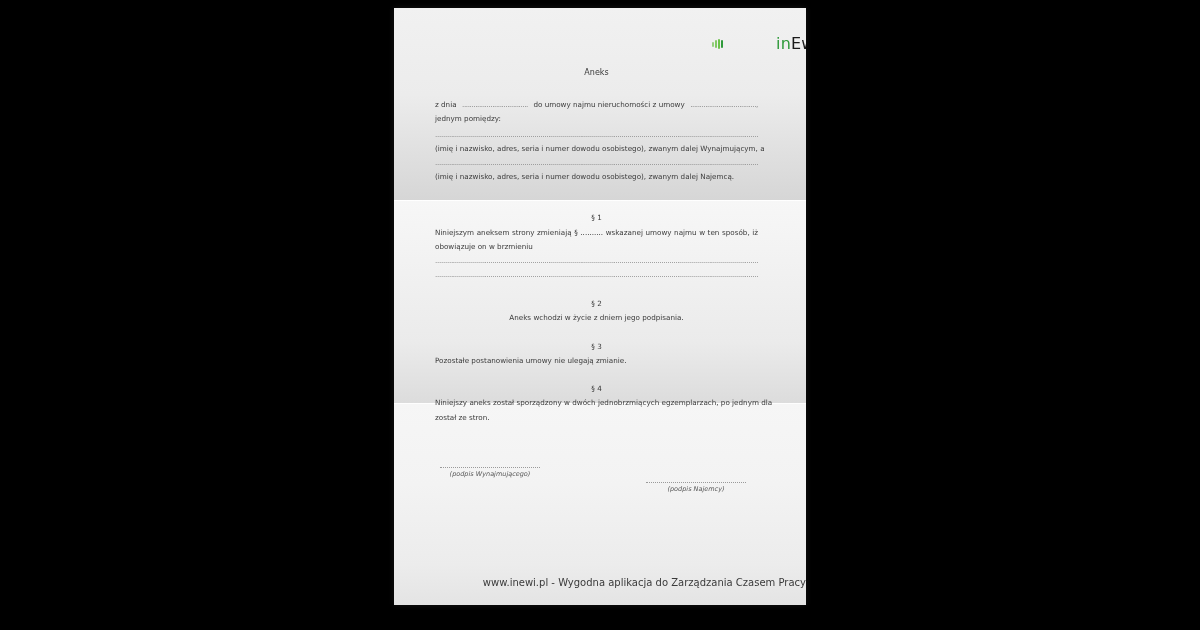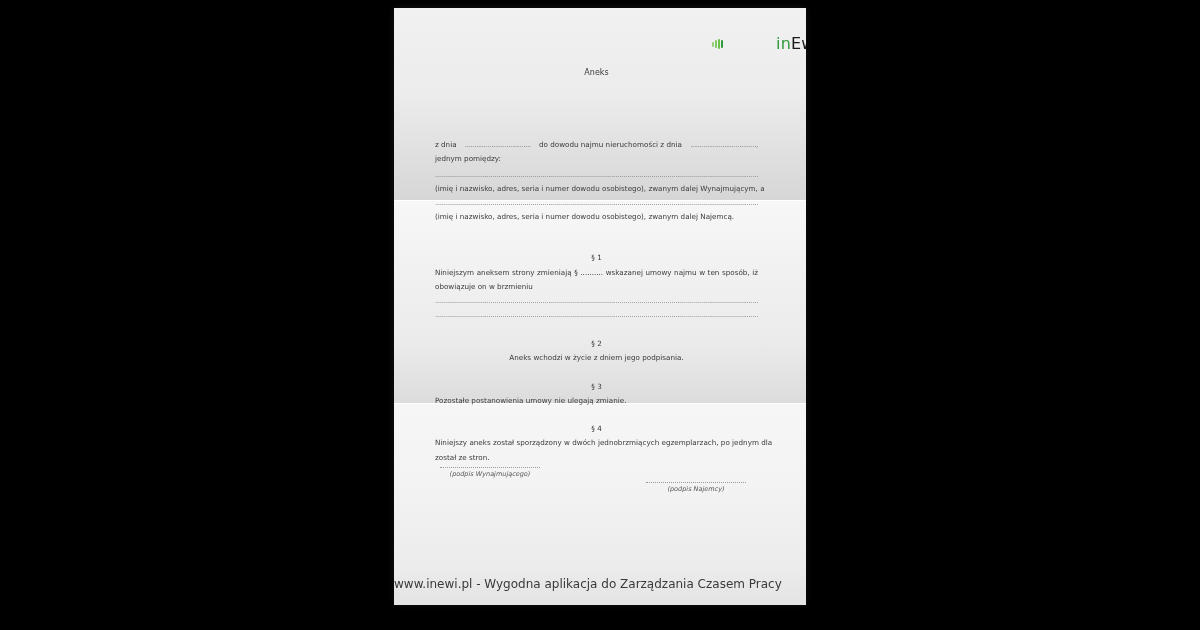--- a/index.html
+++ b/index.html
@@ -109,21 +109,20 @@
       top: 58px;
       width: 323px;
       text-align: center;
       font-size: 8px;
       color: #3a3a3a;
     }
     .block {
       position: absolute;
       left: 0;
       width: 323px;
-      margin-top: 40px;
     }
     .justify {
       text-align: justify;
       text-align-last: justify;
     }
     .left { text-align: left; }
     .dots {
       overflow: hidden;
       white-space: nowrap;
       color: #8a8a8a;
@@ -141,22 +140,22 @@
     .sig-line {
       height: 0;
       border-top: 1px dotted #9a9a9a;
       margin-bottom: 2px;
     }
     .footer {
       position: absolute;
       left: 0;
       top: 569px;
       width: 412px;
-      text-align: left;
-      font-size: 12px;
+      text-align: right;
+      font-size: 10px;
       color: #3a3a3a;
     }
   </style>
 </head>
 <body>
 
 <div class="stage">
   <div class="paper">
     <div class="panel panel-top"></div>
     <div class="panel panel-mid"></div>
@@ -174,21 +173,21 @@
       <div class="logo-text"><span class="accent">in</span><span>Ewi</span></div>
     </div>
 
     <div class="doc">
       <div class="title">Aneks</div>
 
       <div class="block" style="top:90px;">
         <div style="display:flex; justify-content:space-between; white-space:nowrap;">
           <span>z dnia</span>
           <span style="color:#8a8a8a; letter-spacing:-0.4px;">...................................</span>
-          <span>do dowodu najmu nieruchomości z dnia</span>
+          <span>do umowy najmu nieruchomości z umowy</span>
           <span style="color:#8a8a8a; letter-spacing:-0.4px;">...................................,</span>
         </div>
       </div>
       <div class="block left" style="top:104px;">jednym pomiędzy:</div>
       <div class="block dots" style="top:120px;">..............................................................................................................................................................................................................</div>
       <div class="block left" style="top:134px; white-space:nowrap;">(imię i nazwisko, adres, seria i numer dowodu osobistego), zwanym dalej Wynajmującym, a</div>
       <div class="block dots" style="top:148px;">..............................................................................................................................................................................................................</div>
       <div class="block left" style="top:162px; white-space:nowrap;">(imię i nazwisko, adres, seria i numer dowodu osobistego), zwanym dalej Najemcą.</div>
 
       <div class="block center" style="top:203px;">§ 1</div>

